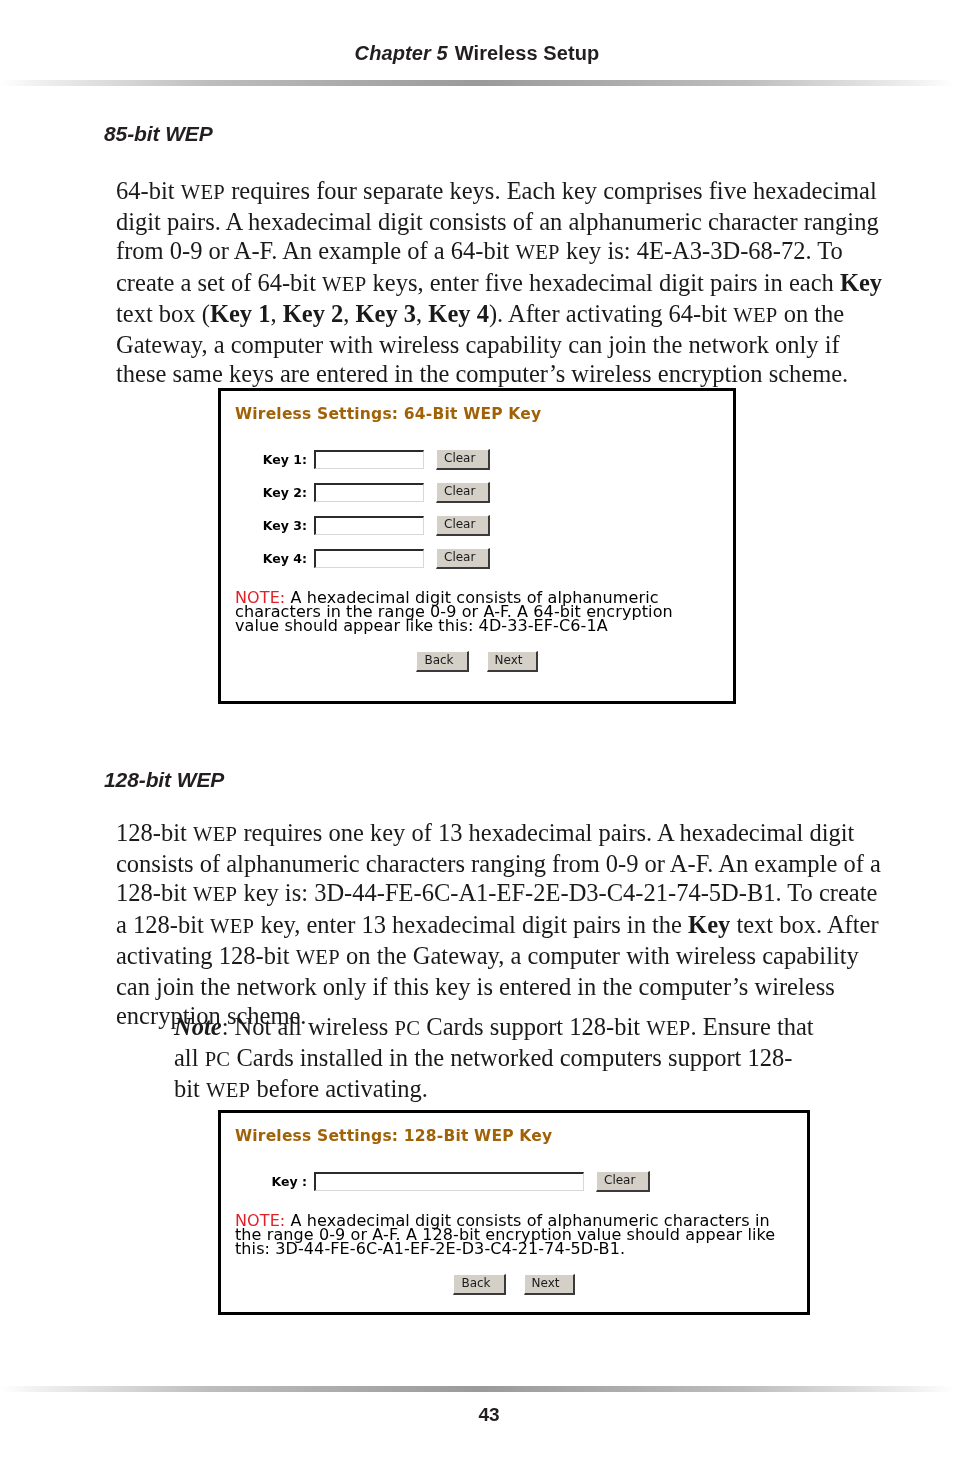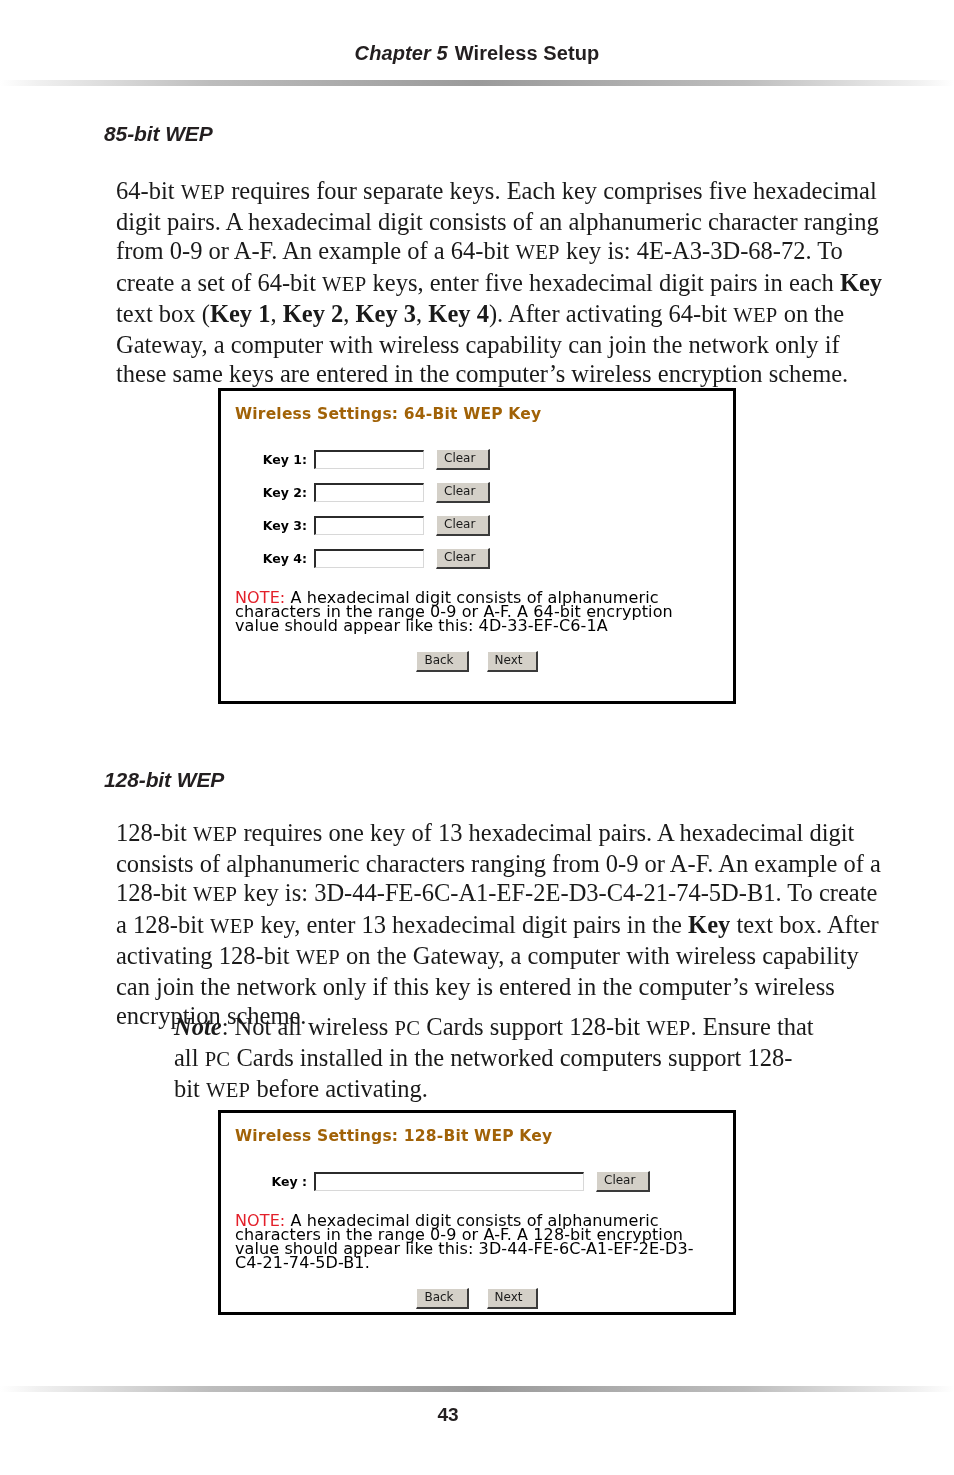--- a/index.html
+++ b/index.html
@@ -49,20 +49,21 @@
   .folio {
     position: absolute;
     top: 1404px;
     left: 0;
     width: 896px;
     text-align: center;
     font-family: "Liberation Sans", sans-serif;
     font-weight: bold;
     font-size: 19px;
     color: #231f20;
+    padding-left: 41px;
   }
 
   
   .col {
     position: absolute;
     left: 104px;
     width: 772px;
   }
 
   h2.section {
@@ -171,21 +172,21 @@
 
   .fig-buttons {
     display: flex;
     justify-content: center;
     gap: 18px;
     margin-top: 18px;
   }
 
   
   #figure-64  { left: 218px; top: 388px; width: 518px; height: 316px; }
-  #figure-128 { left: 218px; top: 1110px; width: 518px; height: 205px; }
+  #figure-128 { left: 218px; top: 1110px; width: 592px; height: 205px; }
 
   #heading-64      { top: 122px; }
   #para-64         { top: 164px; }
   #heading-128     { top: 768px; }
   #para-128-a      { top: 806px; }
   #para-128-note   { top: 1000px; }
 </style>
 </head>
 <body>
 

